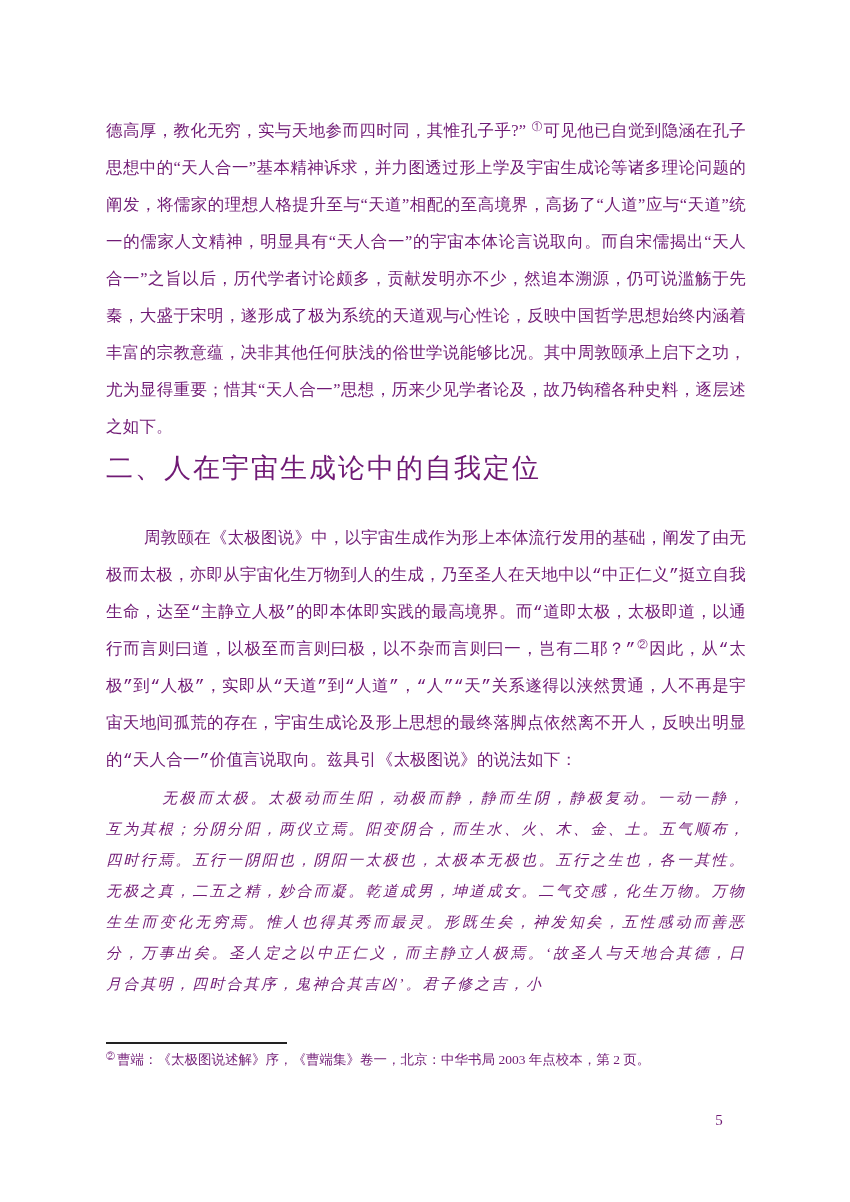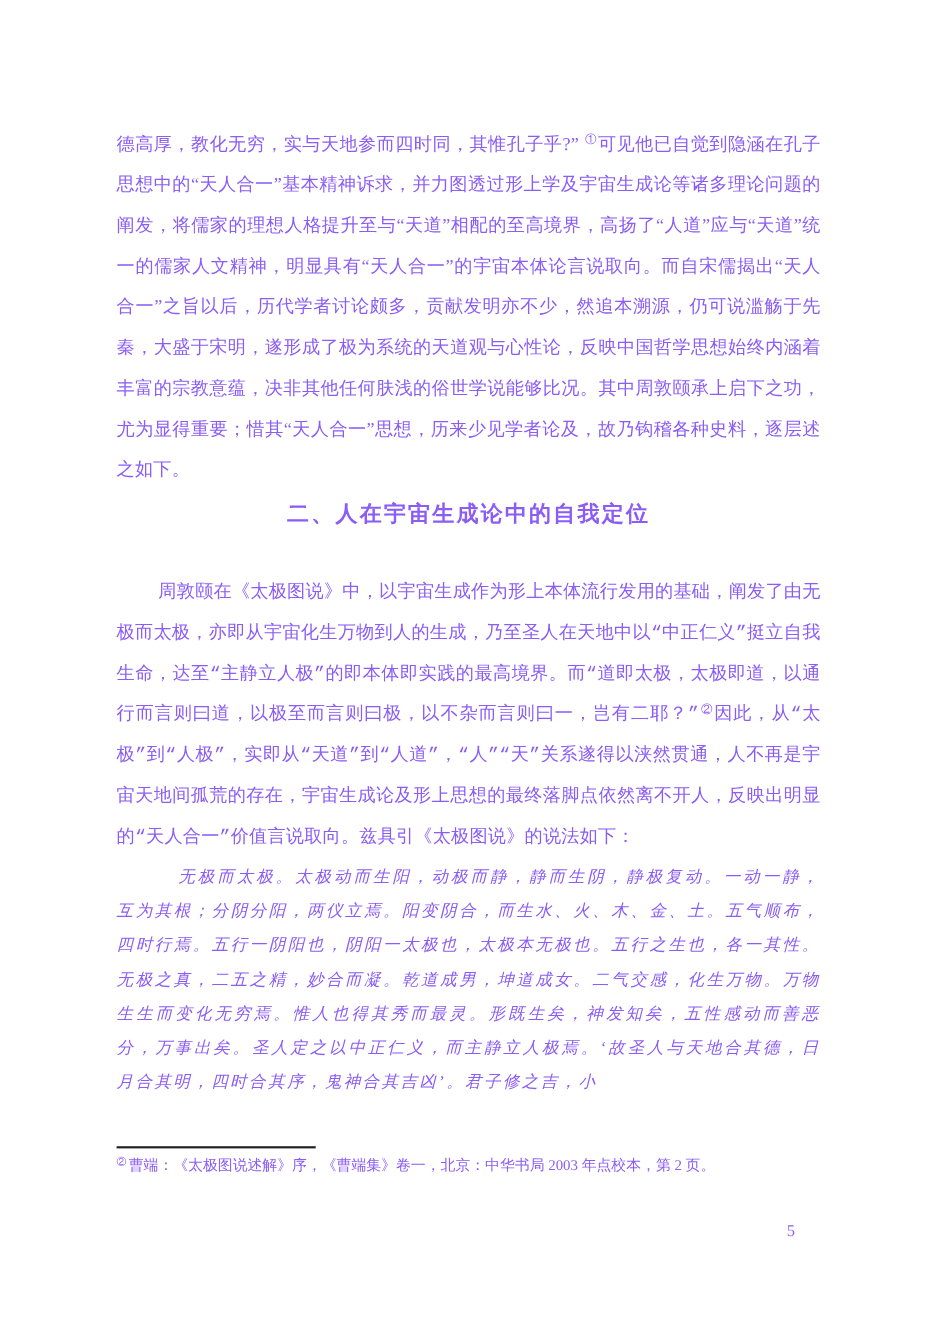--- a/index.html
+++ b/index.html
@@ -7,21 +7,21 @@
     padding: 0;
     background: #ffffff;
   }
   .page {
     position: relative;
     width: 850px;
     height: 1202px;
     background: #ffffff;
     overflow: hidden;
     font-family: "Liberation Serif", "DejaVu Serif", serif;
-    color: #8b5cf6;
+    color: #701a75;
   }
   .content {
     position: absolute;
     left: 106px;
     top: 112px;
     width: 640px;
   }
   p.body-para {
     margin: 0;
     font-size: 16.5px;
@@ -36,24 +36,24 @@
   }
   sup.fnref {
     font-size: 10.5px;
     line-height: 0;
     vertical-align: super;
     letter-spacing: 0;
     padding: 0 1px;
   }
   h2.section-heading {
     margin: 8px 0 37px 0;
-    font-size: 20px;
+    font-size: 27px;
     line-height: 30px;
-    font-weight: bold;
-    text-align: center;
+    font-weight: normal;
+    text-align: left;
     letter-spacing: 2px;
   }
   .block-quote {
     margin: 4px 0 6px 0;
     font-size: 15px;
     line-height: 31px;
     font-style: italic;
     letter-spacing: 2.2px;
     text-align: justify;
     text-justify: inter-ideograph;

